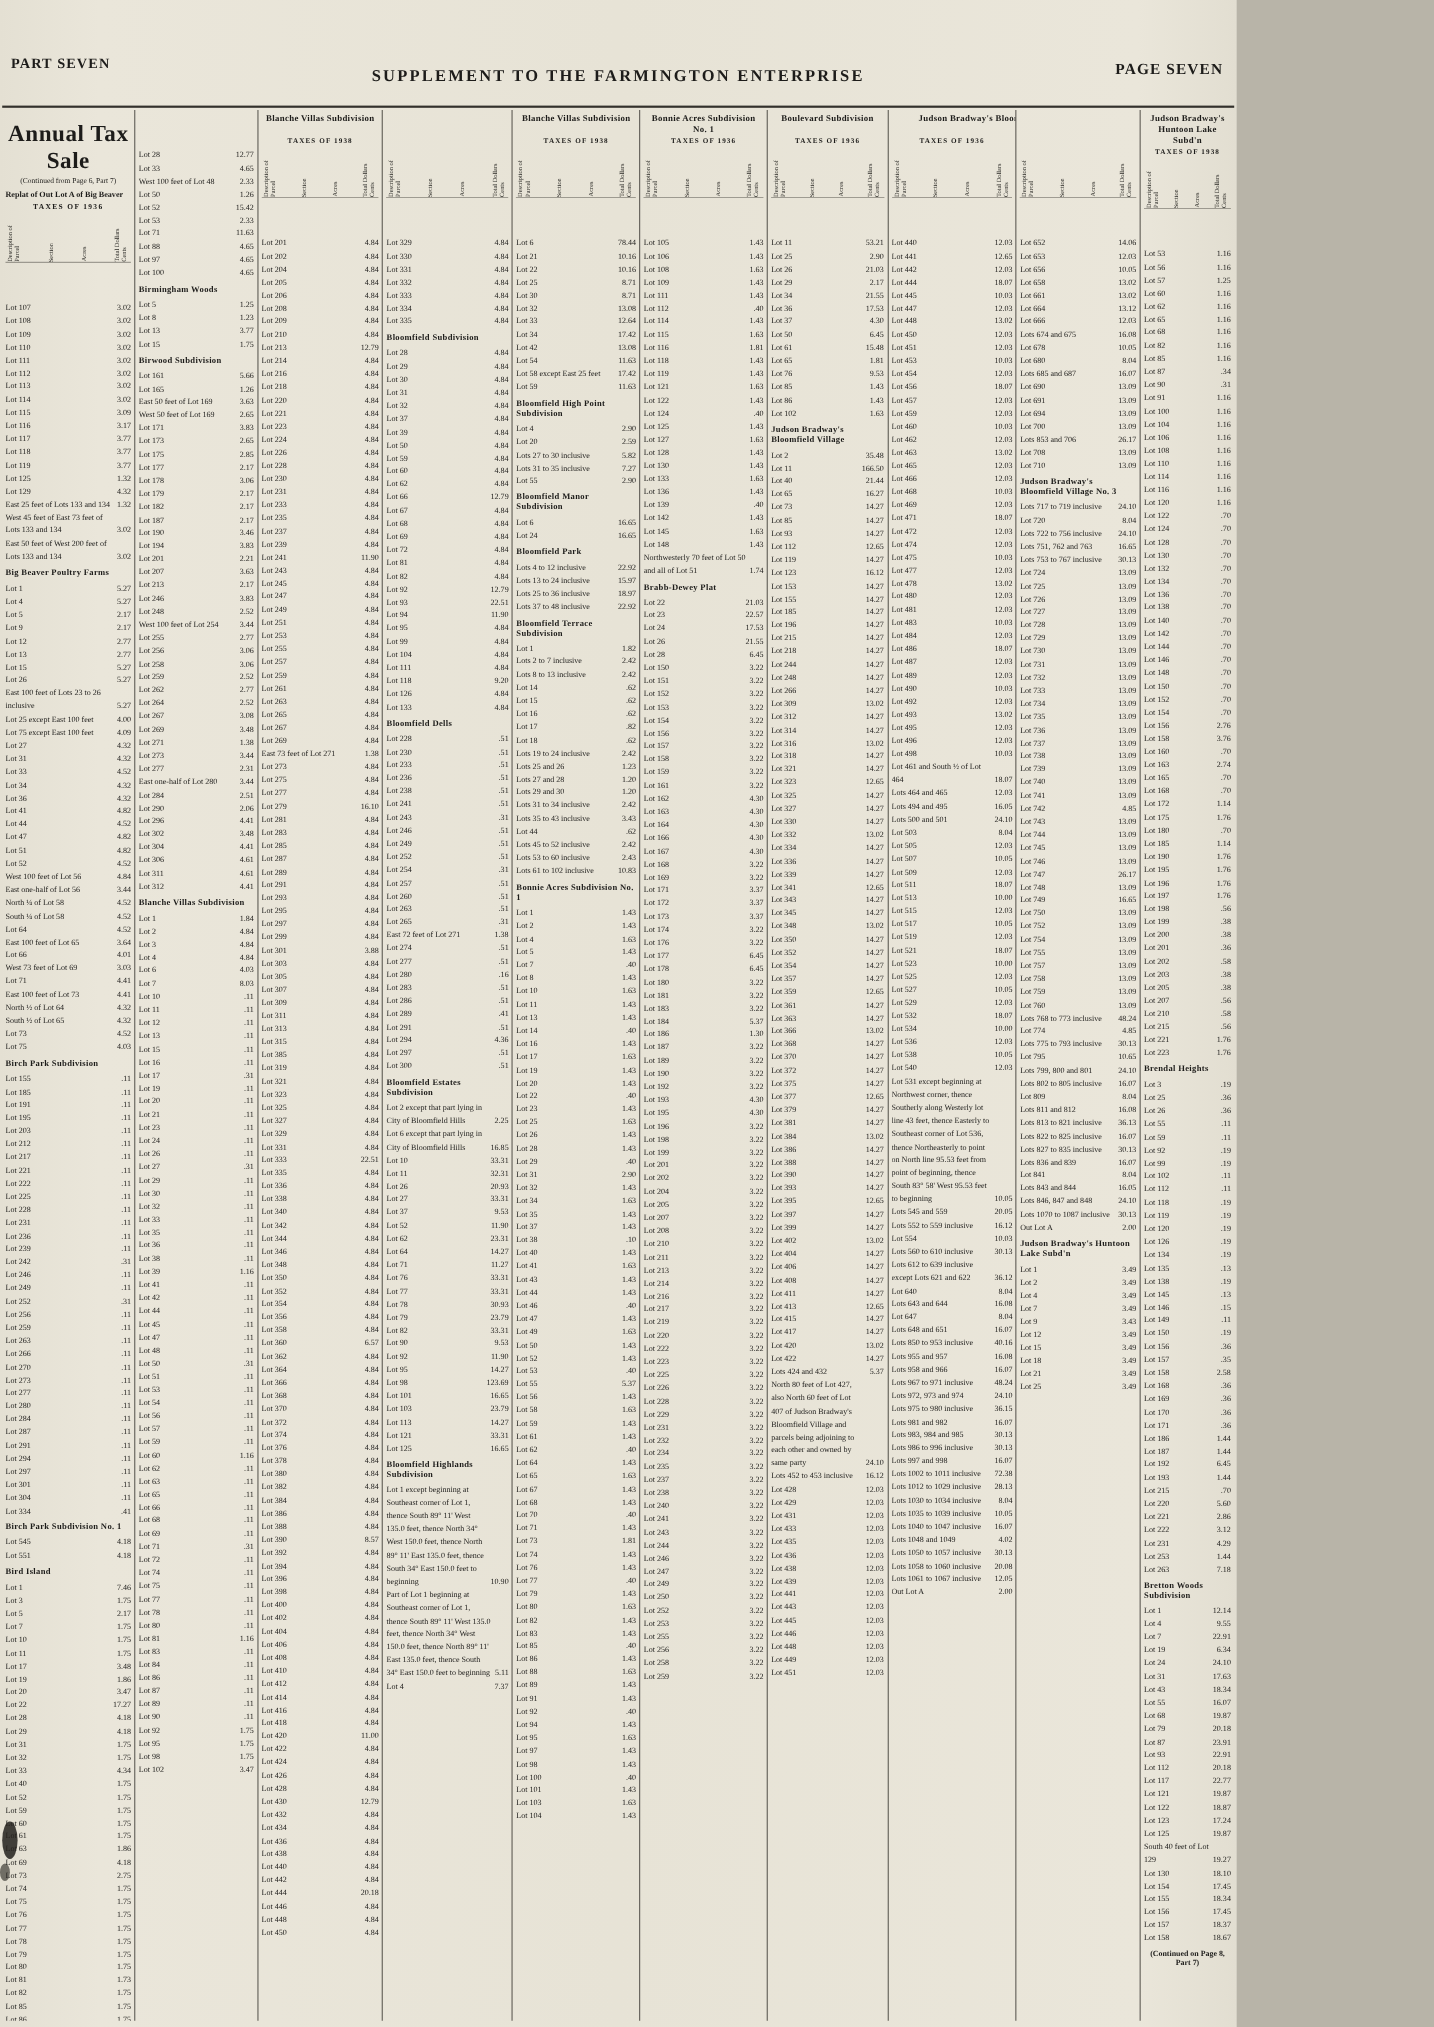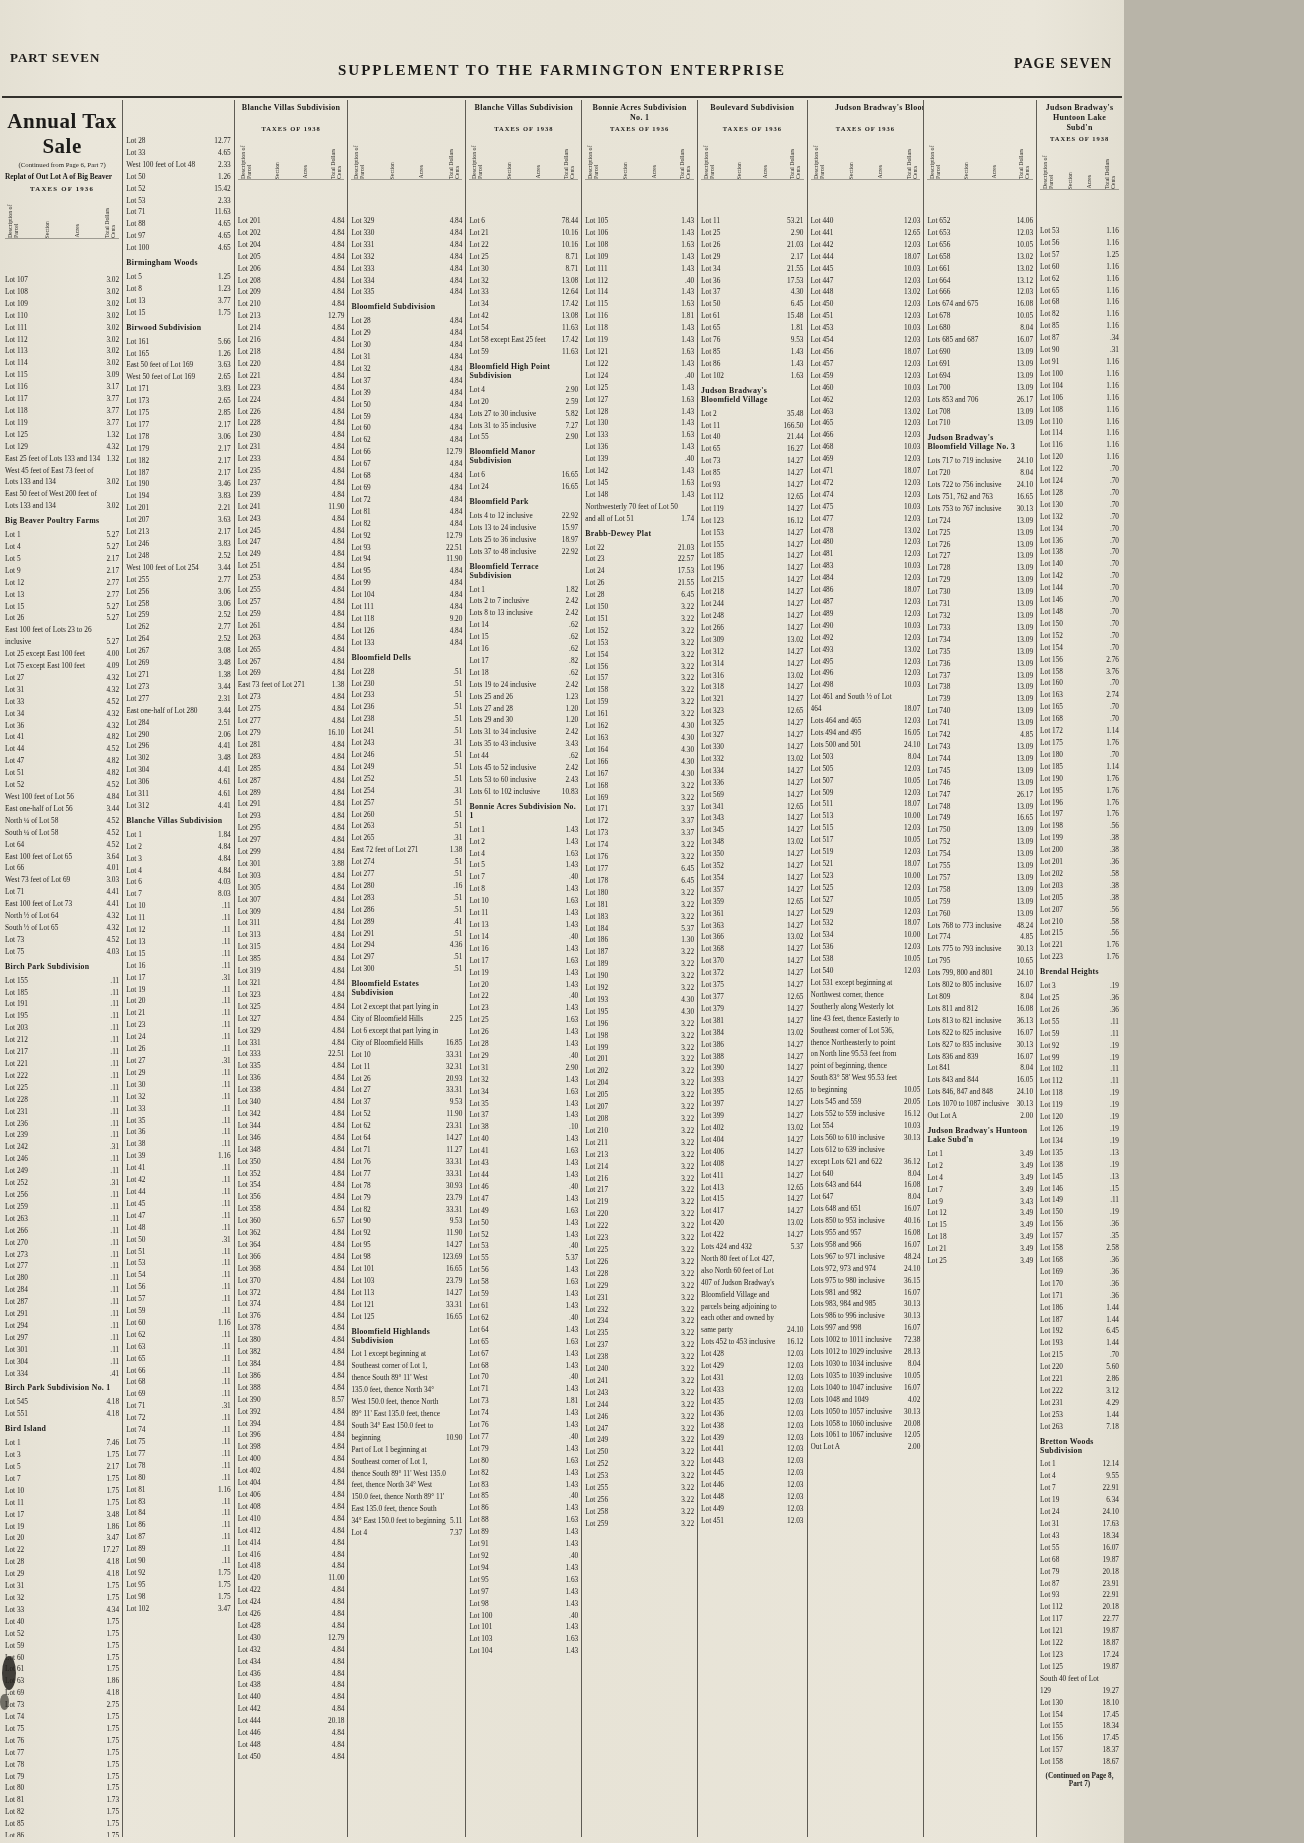--- a/index.html
+++ b/index.html
@@ -3073,21 +3073,21 @@
           </div>
           <div class="row">
             <span class="d">Lot 334</span>
             <span class="v">14.27</span>
           </div>
           <div class="row">
             <span class="d">Lot 336</span>
             <span class="v">14.27</span>
           </div>
           <div class="row">
-            <span class="d">Lot 569</span>
+            <span class="d">Lot 339</span>
             <span class="v">14.27</span>
           </div>
           <div class="row">
             <span class="d">Lot 341</span>
             <span class="v">12.65</span>
           </div>
           <div class="row">
             <span class="d">Lot 343</span>
             <span class="v">14.27</span>
           </div>

